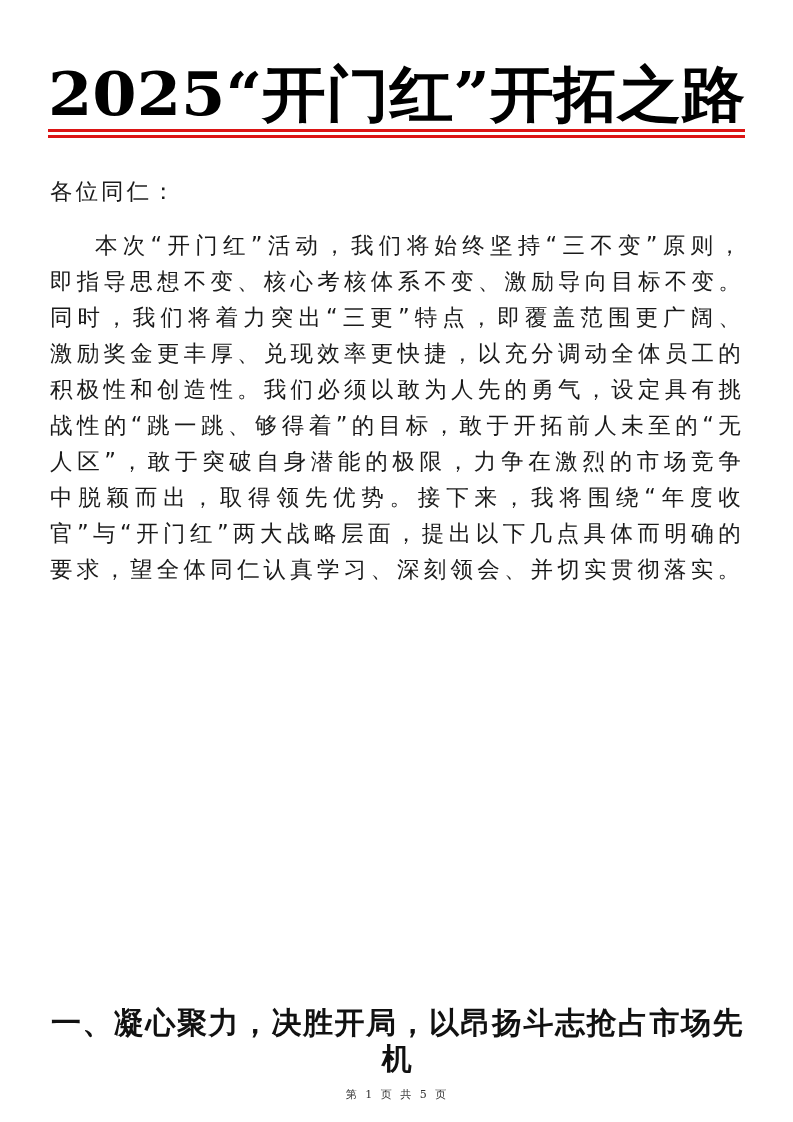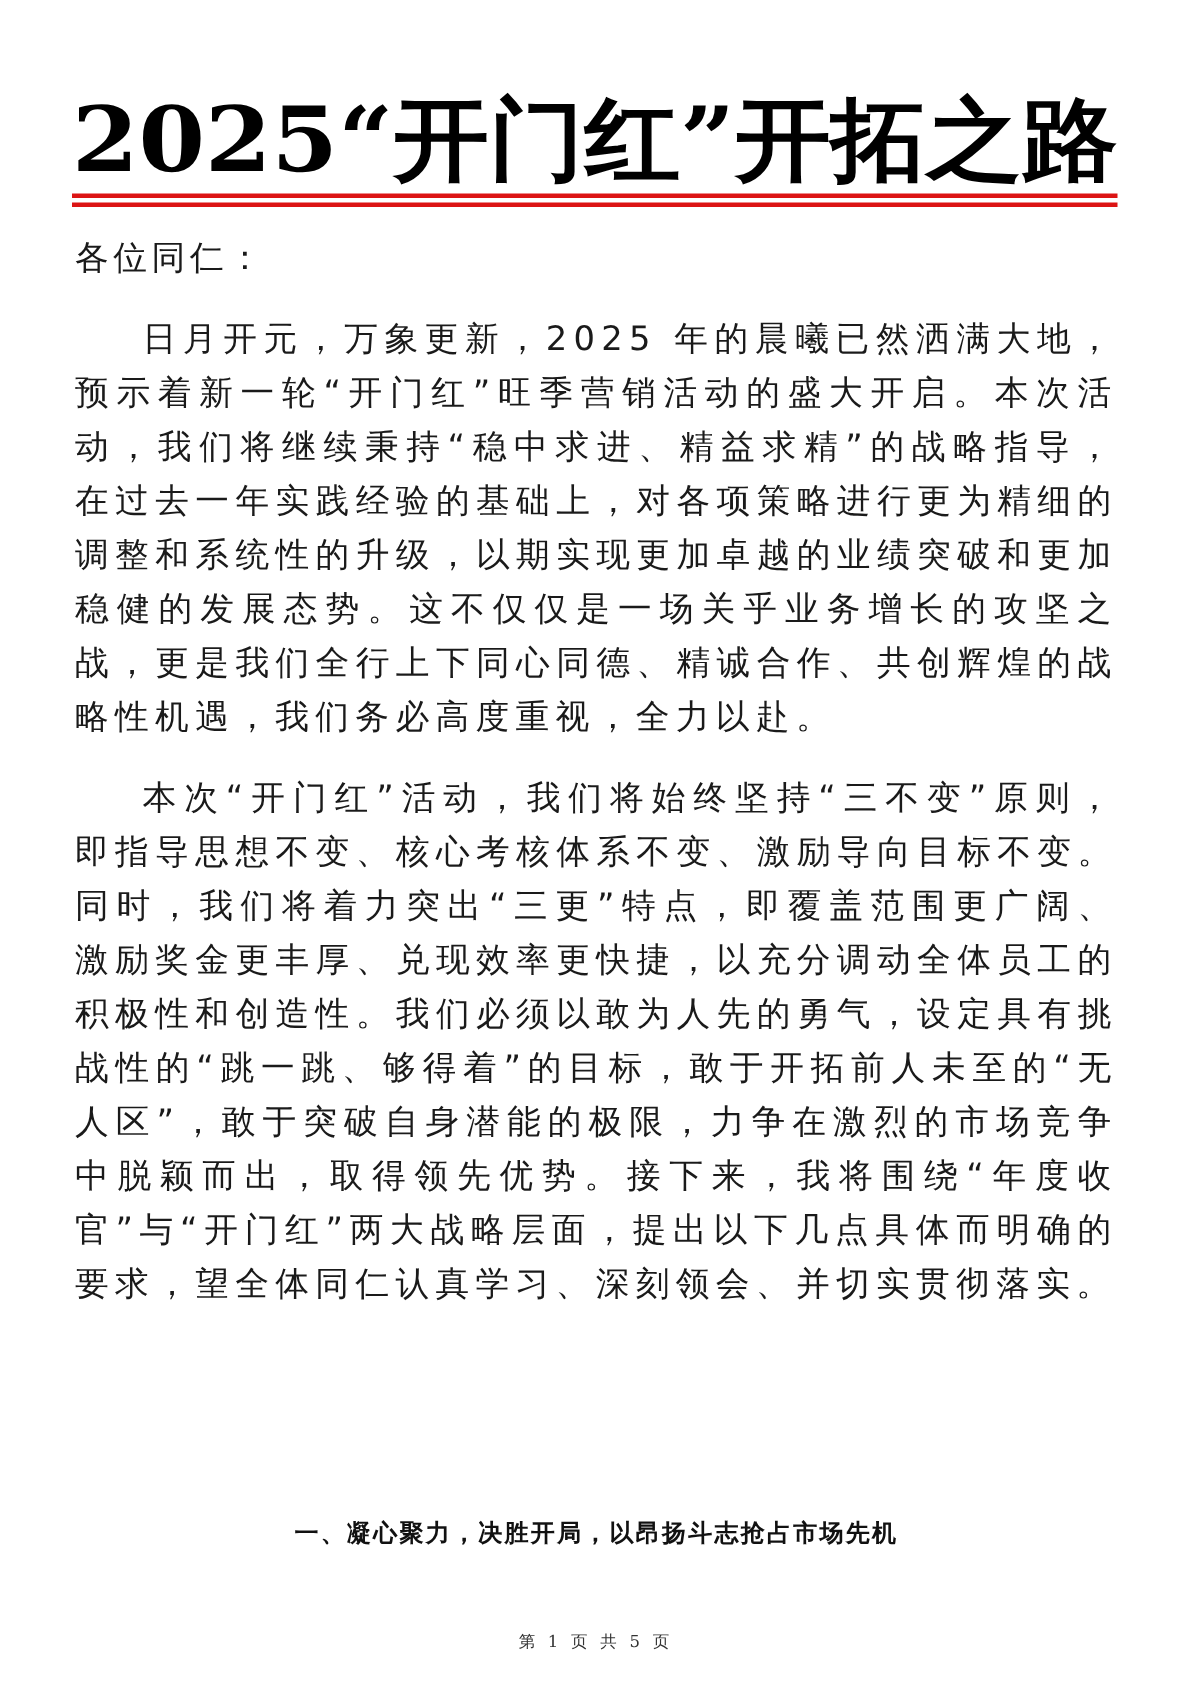--- a/index.html
+++ b/index.html
@@ -45,21 +45,21 @@
       width: 697px;
       height: 3px;
       background: #dc1414;
     }
     .rule.r1 { top: 129px; }
     .rule.r2 { top: 135px; }
 
     .body {
       position: absolute;
       left: 50px;
-      top: 154px;
+      top: 173px;
       width: 695px;
       font-family: "DejaVu Sans", "Liberation Sans", sans-serif;
       font-size: 22.5px;
       line-height: 36px;
       letter-spacing: 4.2px;
       color: #1a1a1a;
     }
     .salutation {
       margin: 0 0 18px 0;
       letter-spacing: 3px;
@@ -71,21 +71,21 @@
       text-align-last: left;
     }
     .heading {
       position: absolute;
       left: 50px;
       top: 1005px;
       width: 695px;
       text-align: center;
       font-family: Liberation Sans, sans-serif;
       font-weight: bold;
-      font-size: 16px;
+      font-size: 30px;
       line-height: 36px;
       letter-spacing: 1.5px;
       color: #111111;
     }
     .footer {
       position: absolute;
       left: 0;
       top: 1087px;
       width: 793px;
       text-align: center;
@@ -100,20 +100,19 @@
 </head>
 <body>
 
 <div class="page">
   <div class="title" style="width: auto; display: inline-block; transform: scaleX(1.0625);">2025“开门红”开拓之路</div>
   <div class="rule r1"></div>
   <div class="rule r2"></div>
 
   <div class="body">
     <p class="salutation">各位同仁：</p>
-    <p class="para">日月开元，万象更新，2025 年的晨曦已然洒满大地，预示着新一轮“开门红”旺季营销活动的盛大开启。本次活动，我们将继续秉持“稳中求进、精益求精”的战略指导，在过去一年实践经验的基础上，对各项策略进行更为精细的调整和系统性的升级，以期实现更加卓越的业绩突破和更加稳健的发展态势。这不仅仅是一场关乎业务增长的攻坚之战，更是我们全行上下同心同德、精诚合作、共创辉煌的战略性机遇，我们务必高度重视，全力以赴。</p>
     <p class="para">本次“开门红”活动，我们将始终坚持“三不变”原则，即指导思想不变、核心考核体系不变、激励导向目标不变。同时，我们将着力突出“三更”特点，即覆盖范围更广阔、激励奖金更丰厚、兑现效率更快捷，以充分调动全体员工的积极性和创造性。我们必须以敢为人先的勇气，设定具有挑战性的“跳一跳、够得着”的目标，敢于开拓前人未至的“无人区”，敢于突破自身潜能的极限，力争在激烈的市场竞争中脱颖而出，取得领先优势。接下来，我将围绕“年度收官”与“开门红”两大战略层面，提出以下几点具体而明确的要求，望全体同仁认真学习、深刻领会、并切实贯彻落实。</p>
   </div>
 
   <div class="heading">一、凝心聚力，决胜开局，以昂扬斗志抢占市场先机</div>
 
   <div class="footer">第 1 页 共 5 页</div>
 </div>
 
 </body></html>

